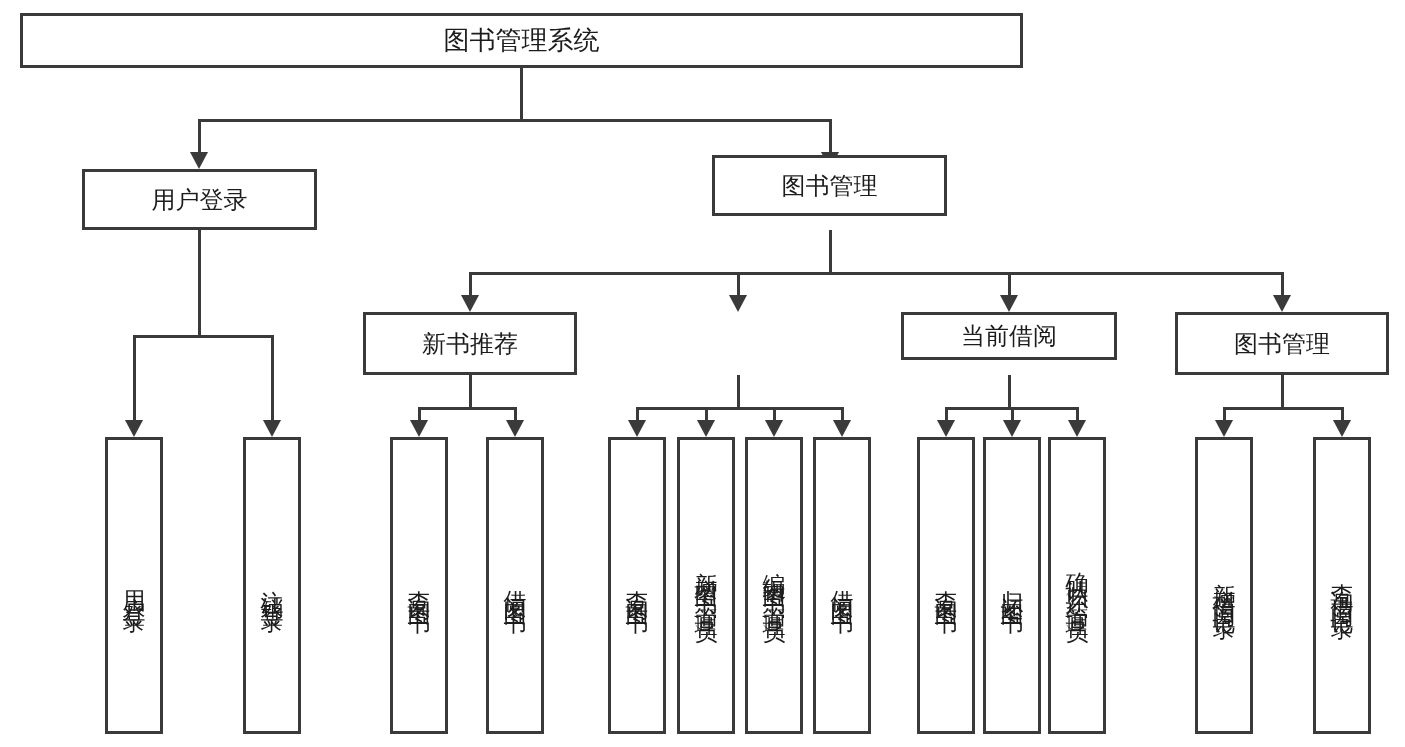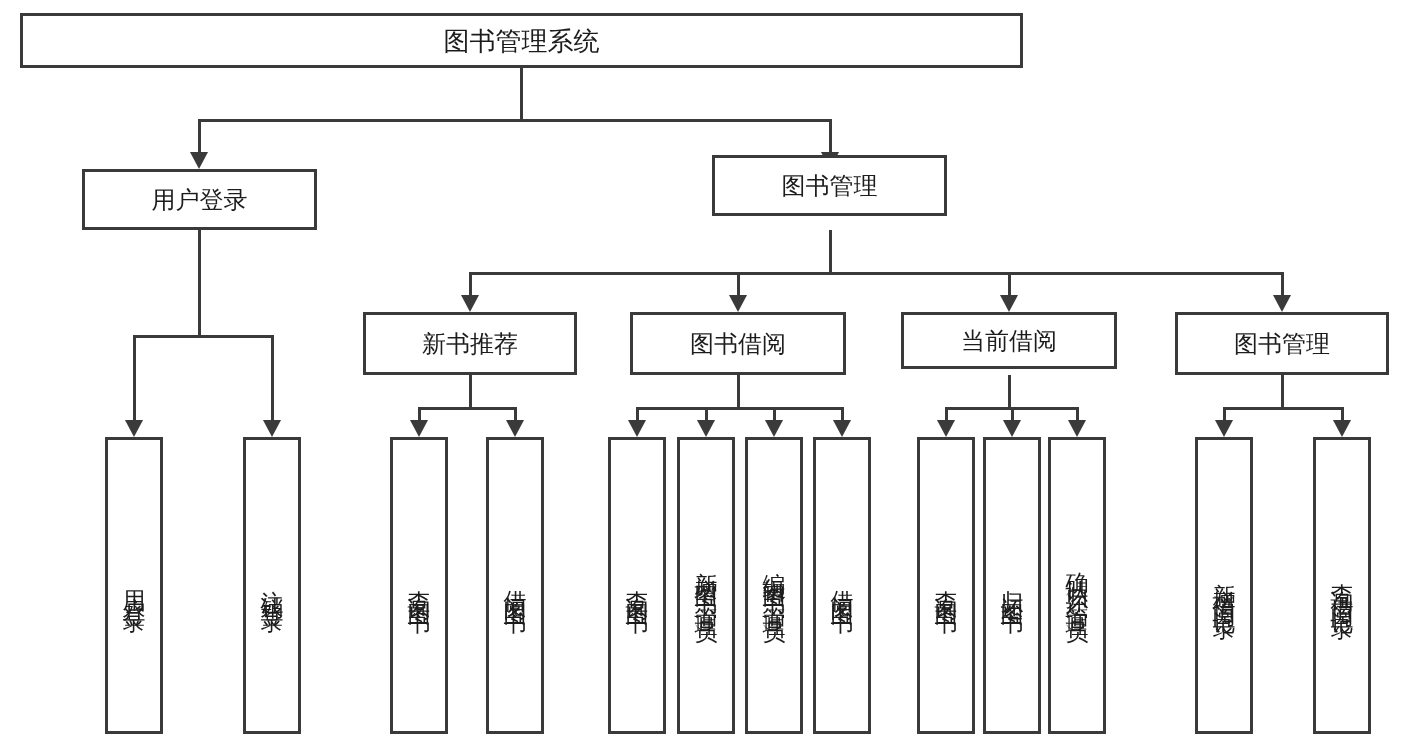--- a/index.html
+++ b/index.html
@@ -10,21 +10,21 @@
   }
   html,body{margin:0;padding:0;background:#ffffff;}
   #canvas{
     position:relative;width:1405px;height:747px;background:#ffffff;
     font-family:"DejaVu Sans","Liberation Sans",sans-serif;overflow:hidden;
   }
   .node{
     position:absolute;box-sizing:border-box;border:3px solid var(--line);
     background:var(--boxbg);color:var(--text);
     display:flex;align-items:center;justify-content:center;
-    text-align:center;line-height:1;
+    text-align:center;line-height:1;font-family:Liberation Serif, serif;
   }
   .lv1{font-size:26px;}
   .lv2{font-size:24px;}
   .lv3{font-size:24px;}
   .leaf{
     writing-mode:vertical-rl;text-orientation:mixed;
     font-size:23px;letter-spacing:7px;
   }
   .vl{position:absolute;width:3px;background:var(--line);}
   .hl{position:absolute;height:3px;background:var(--line);}
@@ -67,22 +67,21 @@
   <div class="vl" style="left:469px;top:272px;height:25px;"></div>
   <div class="ah" style="left:461px;top:295px;"></div>
   <div class="vl" style="left:737px;top:272px;height:25px;"></div>
   <div class="ah" style="left:729px;top:295px;"></div>
   <div class="vl" style="left:1008px;top:272px;height:25px;"></div>
   <div class="ah" style="left:1000px;top:295px;"></div>
   <div class="vl" style="left:1281px;top:272px;height:25px;"></div>
   <div class="ah" style="left:1273px;top:295px;"></div>
 
   <div class="node lv3" style="left:363px;top:312px;width:214px;height:63px;">新书推荐</div>
-  <div class="node lv3" style="left:630px;top:312px;width:216px;height:63px;">图书借阅</div>
-  <div class="node lv3" style="left:901px;top:312px;width:216px;height:57px;">当前借阅</div>
+  <div class="node lv3" style="left:901px;top:312px;width:216px;height:48px;">当前借阅</div>
   <div class="node lv3" style="left:1175px;top:312px;width:214px;height:63px;">图书管理</div>
 
   <div class="vl" style="left:469px;top:375px;height:34px;"></div>
   <div class="hl" style="left:418px;top:407px;width:98px;"></div>
   <div class="vl" style="left:418px;top:407px;height:16px;"></div>
   <div class="ah" style="left:410px;top:420px;"></div>
   <div class="vl" style="left:514px;top:407px;height:16px;"></div>
   <div class="ah" style="left:506px;top:420px;"></div>
 
   <div class="vl" style="left:737px;top:375px;height:34px;"></div>

